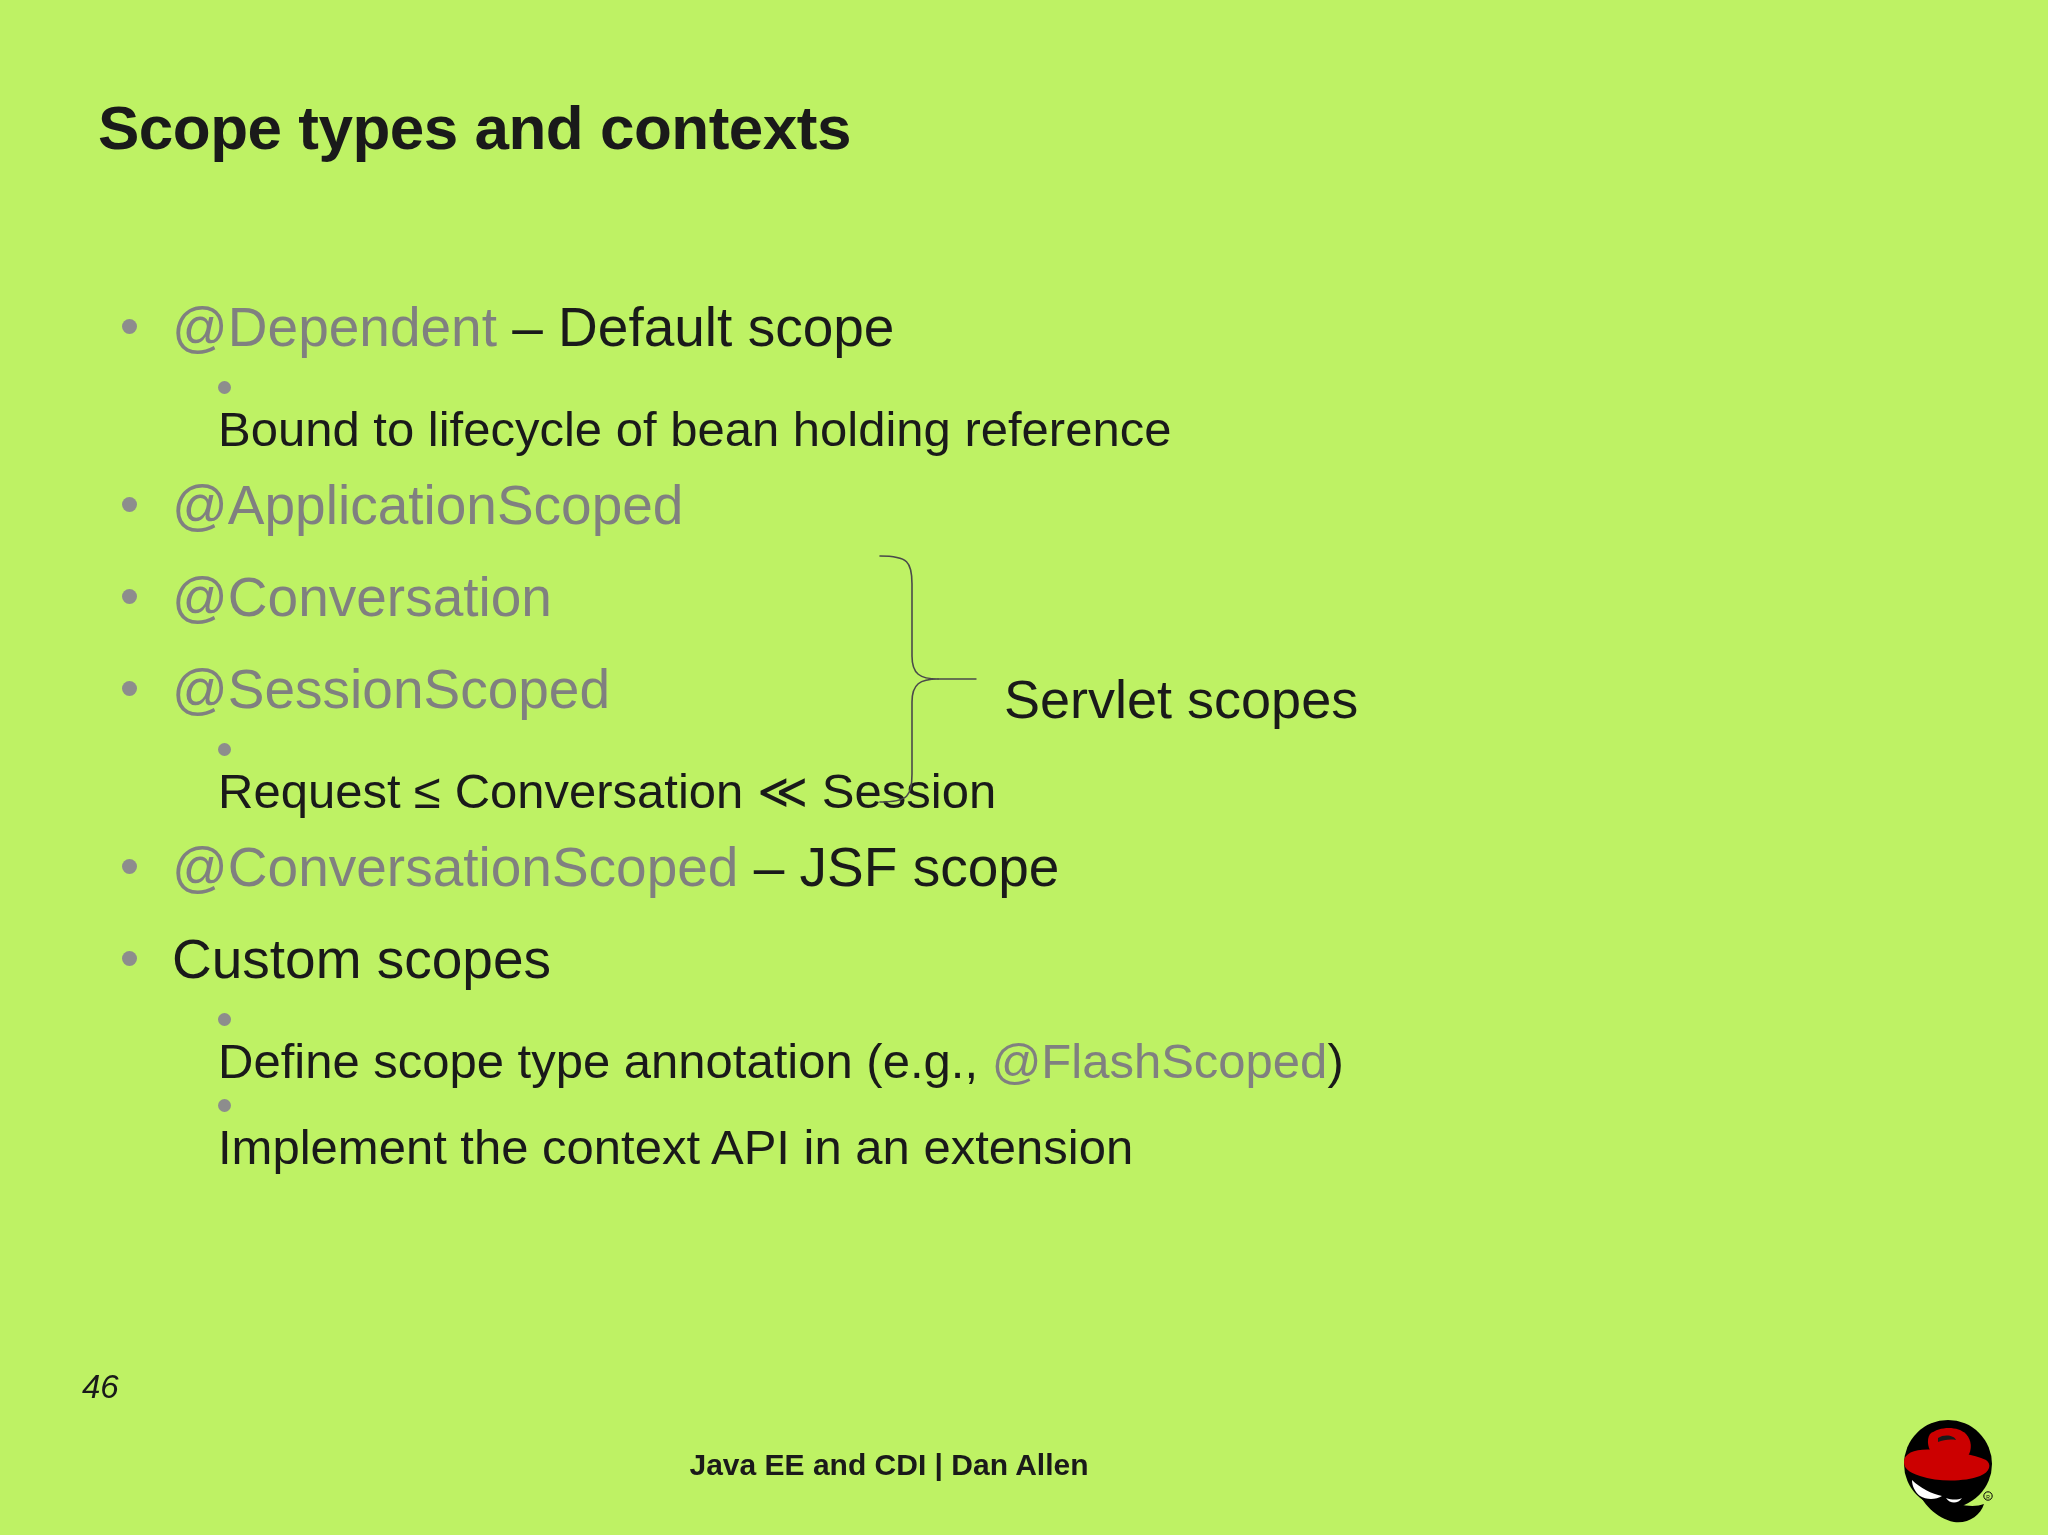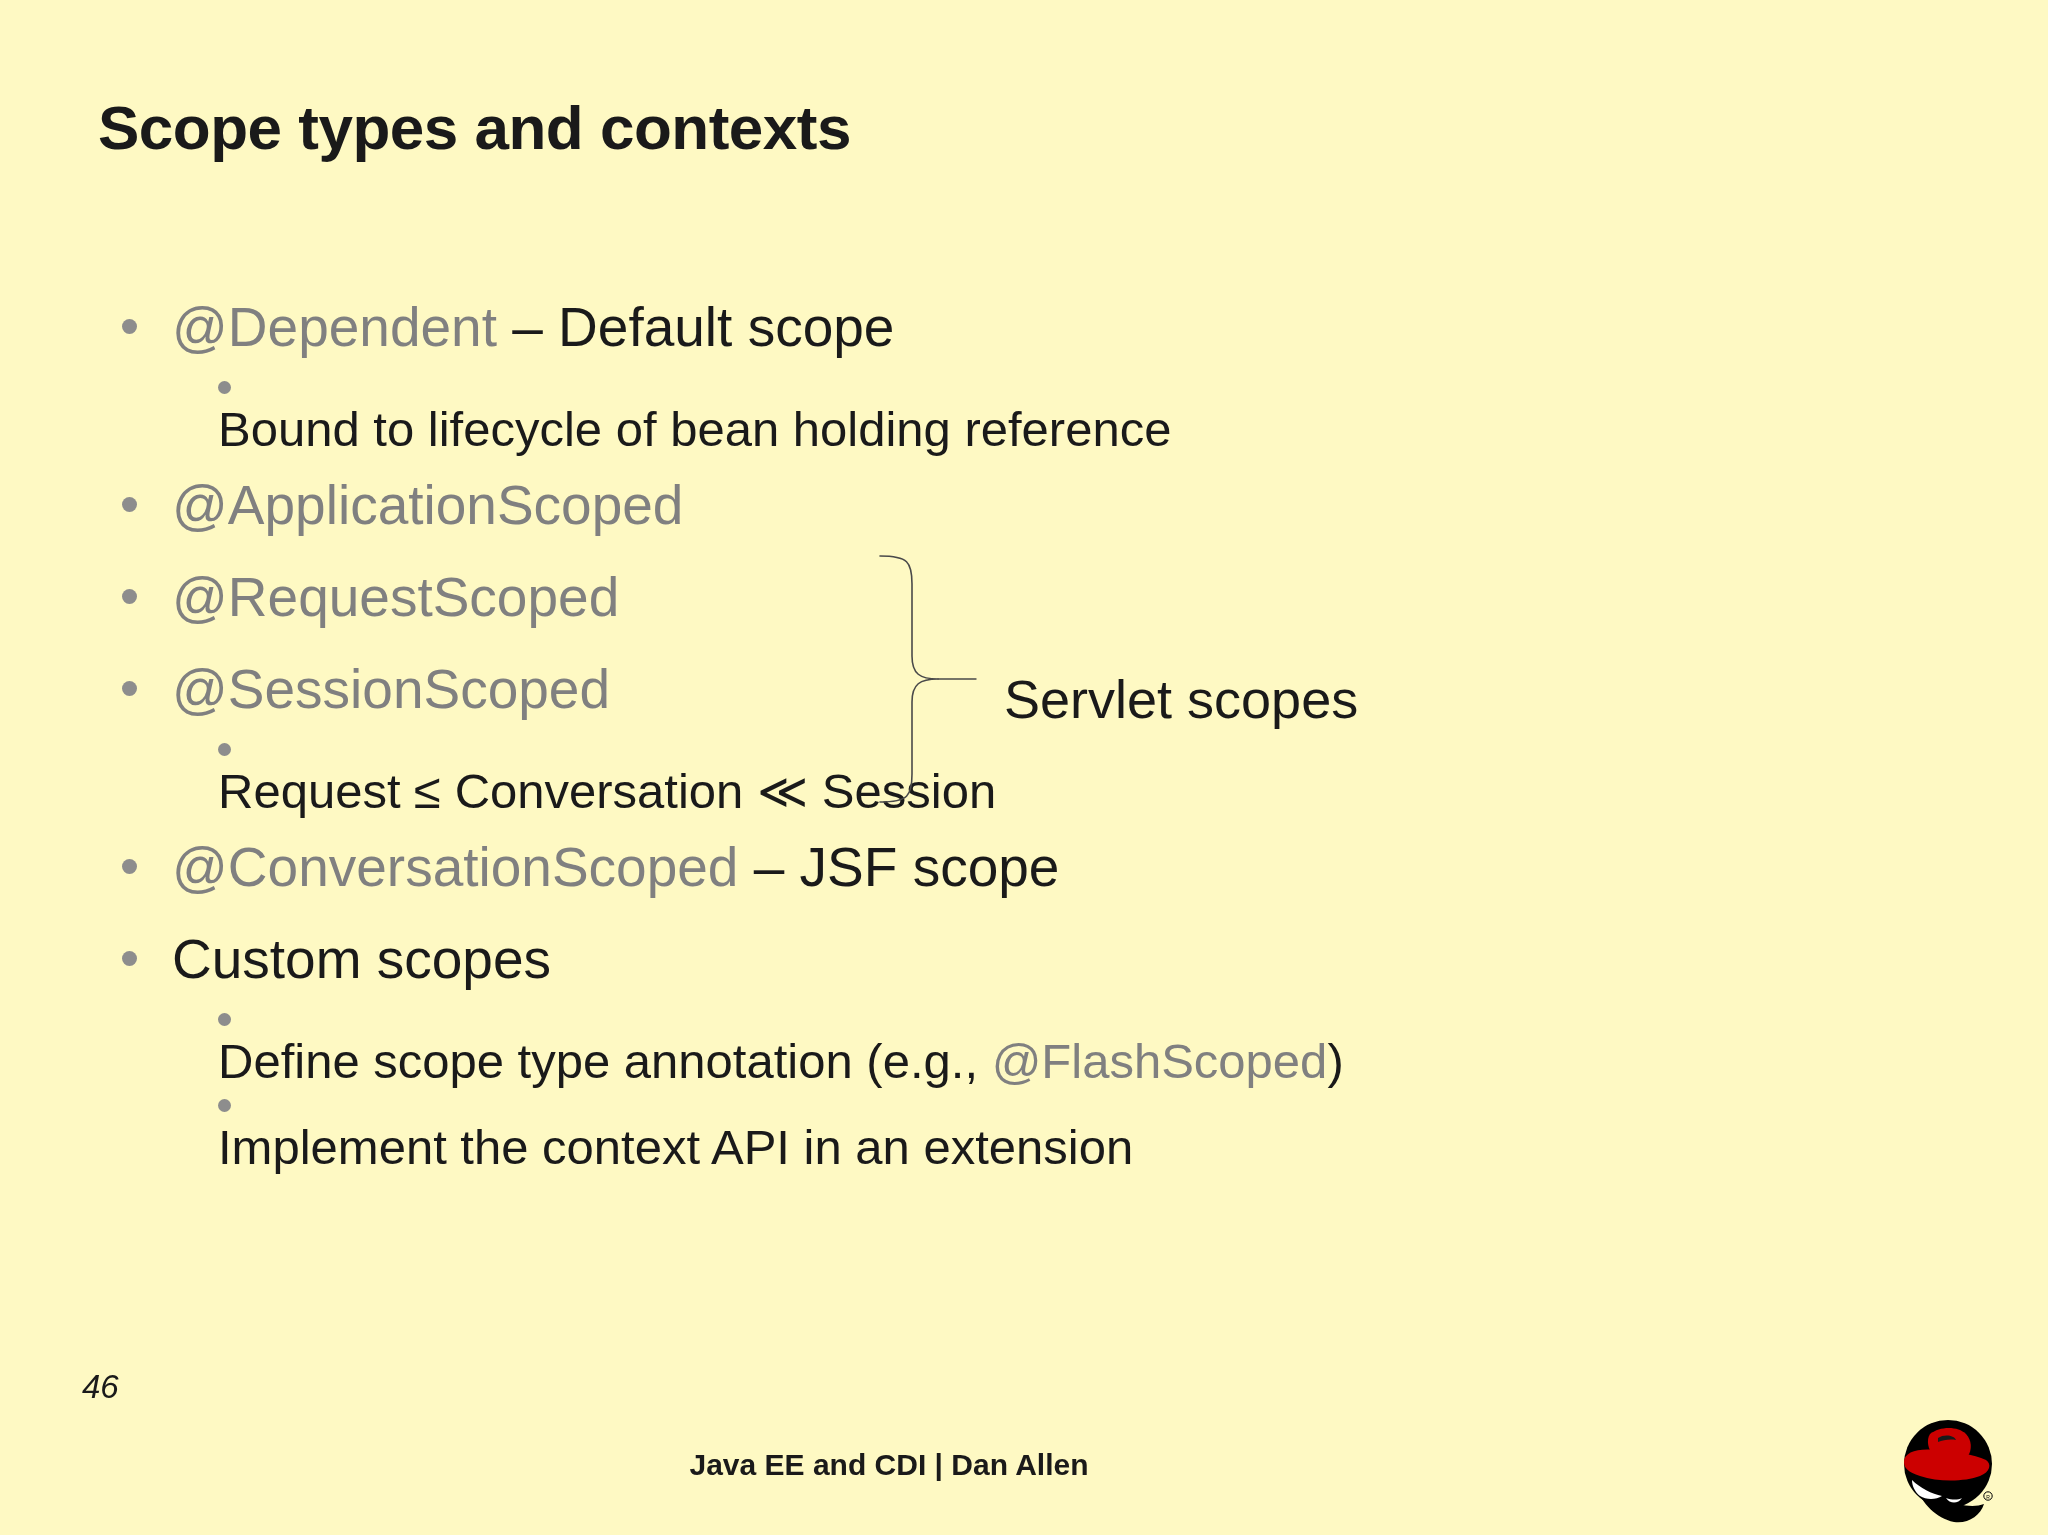--- a/index.html
+++ b/index.html
@@ -9,21 +9,21 @@
     background: #ffffff;
   }
   body {
     font-family: "Liberation Sans", "DejaVu Sans", sans-serif;
     -webkit-font-smoothing: antialiased;
   }
   #slide {
     position: relative;
     width: 2048px;
     height: 1535px;
-    background: #fef9c3;
+    background: #bef264;
     overflow: hidden;
   }
 
   
   #slide-title {
     position: absolute;
     left: 98px;
     top: 92px;
     font-size: 62px;
     font-weight: bold;
@@ -163,21 +163,21 @@
     <div class="bullet-row level-1">
       <span class="bullet-dot"></span>
       <span class="bullet-text">
         <span class="anno">@ApplicationScoped</span>
       </span>
     </div>
 
     <div class="bullet-row level-1">
       <span class="bullet-dot"></span>
       <span class="bullet-text">
-        <span class="anno">@RequestScoped</span>
+        <span class="anno">@Conversation</span>
       </span>
     </div>
 
     <div class="bullet-row level-1">
       <span class="bullet-dot"></span>
       <span class="bullet-text">
         <span class="anno">@SessionScoped</span>
       </span>
     </div>
 

